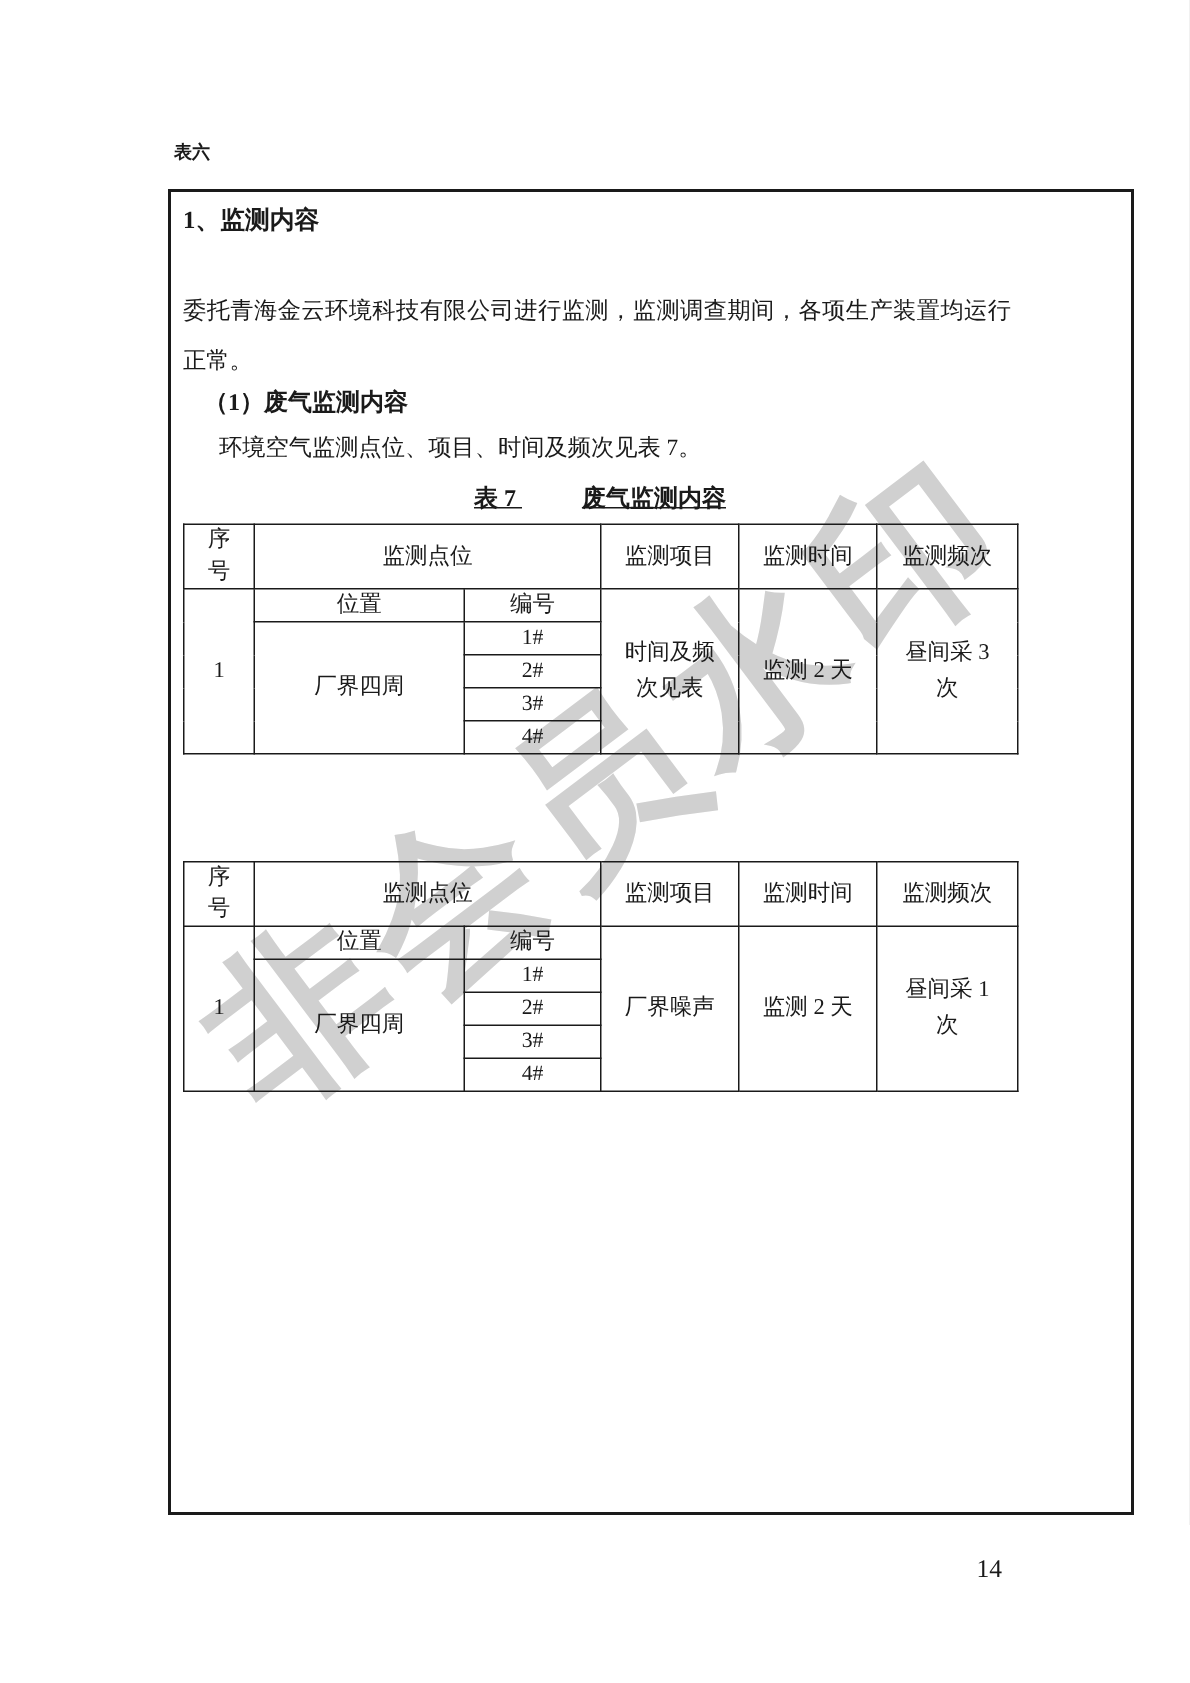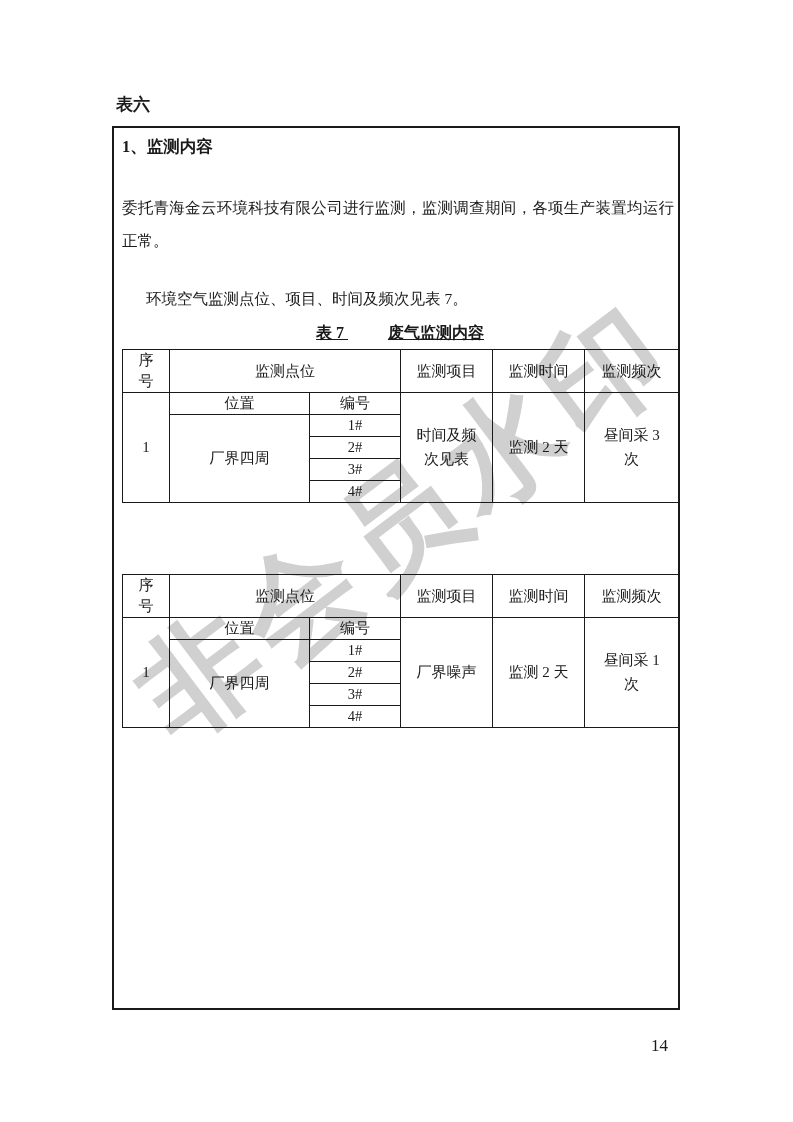--- a/index.html
+++ b/index.html
@@ -23,25 +23,25 @@
     line-height:1.2;
     letter-spacing:8px;
     color:#d0d0d0;
     transform:rotate(-37deg);
     white-space:nowrap;
     z-index:0;
     user-select:none;
   }
   .doc-label {
     position:absolute; left:116px; top:93px;
-    font-size:17px; font-weight:700; z-index:1;
+    font-size:12px; font-weight:700; z-index:1;
   }
   .box {
     position:absolute; left:112px; top:126px;
-    width:568px; height:884px;
+    width:644px; height:884px;
     border:2px solid #1a1a1a;
     z-index:1;
   }
   .box > div { position:absolute; }
   .section-title { left:8px; top:8px; font-size:16.5px; font-weight:700; }
   .para-line {
     left:8px; width:552px; line-height:33px; font-size:15.5px;
     white-space:nowrap;
   }
   .para-just { text-align:justify; text-align-last:justify; white-space:normal; height:33px; overflow:hidden; }
@@ -86,20 +86,21 @@
 
   <div class="doc-label">表六</div>
 
   <div class="box">
 
     <div class="section-title">1、监测内容</div>
 
     <div class="para-line para-just pl2">委托青海金云环境科技有限公司进行监测，监测调查期间，各项生产装置均运行</div>
     <div class="para-line pl3">正常。</div>
 
+    <div class="sub-title st1">（1）废气监测内容</div>
     <div class="sub-text sx1">环境空气监测点位、项目、时间及频次见表 7。</div>
 
     <div class="tbl-caption cap7">
       <span>表 7</span>
       <span class="cap-title">废气监测内容</span>
     </div>
 
     <div class="tbl-wrap7">
       <table>
         <colgroup>

